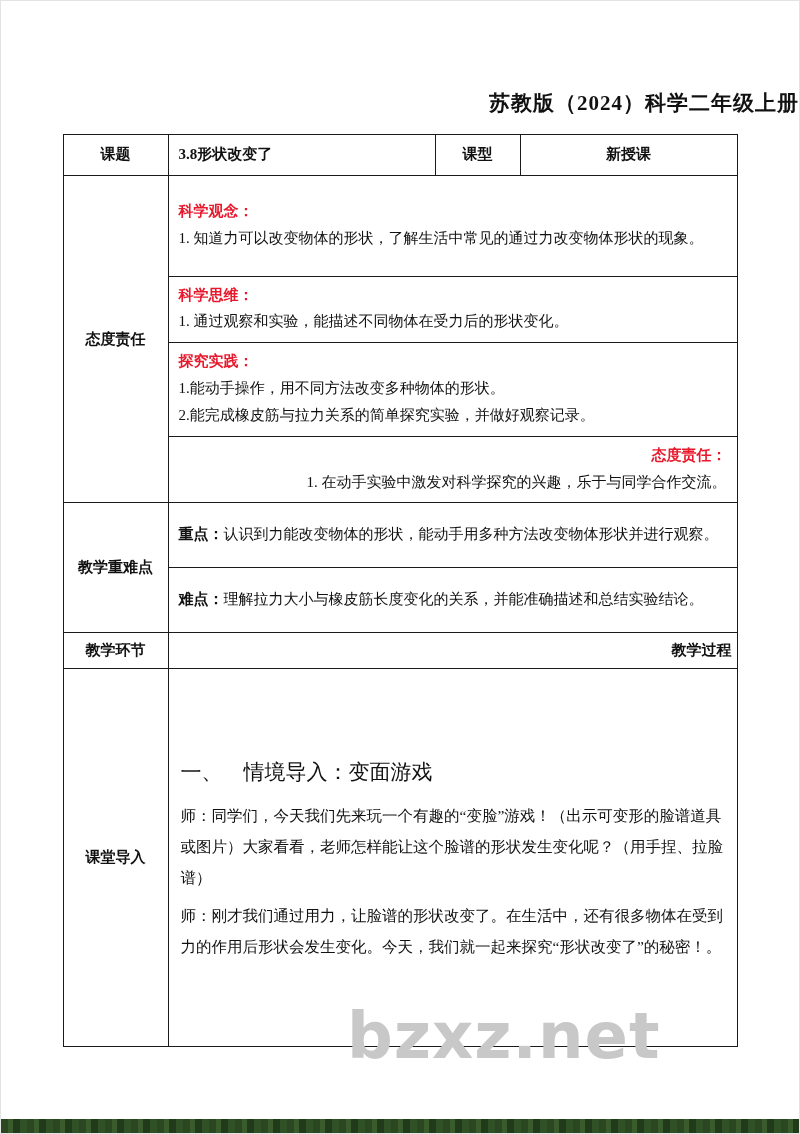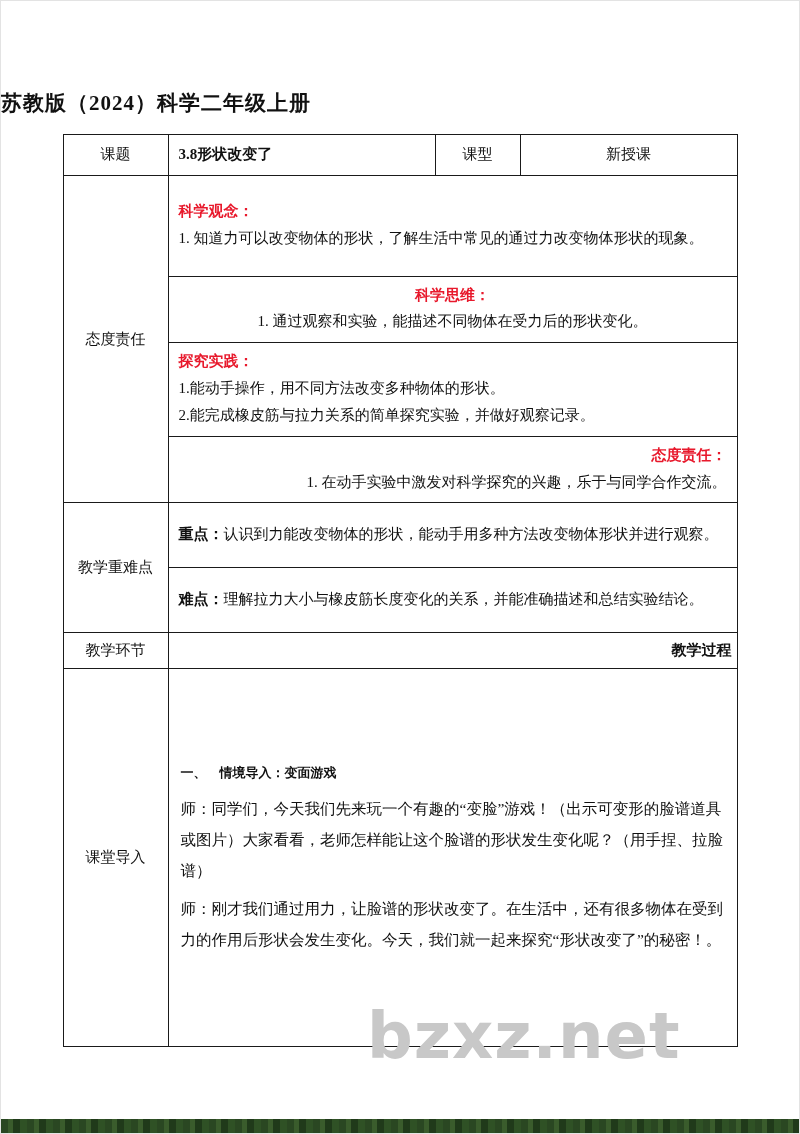--- a/index.html
+++ b/index.html
@@ -17,41 +17,41 @@
     overflow:hidden;
   }
   .page{
     position:relative;
     width:800px;height:1134px;
     background:#fff;
     border:1px solid #e3e3e3;
     overflow:hidden;
   }
   .doc-title{
-    text-align:left;
+    text-align:right;
     font-weight:bold;
     font-size:21px;
     letter-spacing:1px;
   }
   .doc-title.first{margin-top:88px;}
   .doc-title.second{margin-top:33px;font-size:20px;}
   table.lesson{
     width:674px;
     margin:17px auto 0 auto;
     border-collapse:collapse;
     table-layout:fixed;
   }
   table.lesson td{
     border:1.5px solid var(--border,#1a1a1a);
     vertical-align:middle;
     font-size:15px;
   }
   td.label-cell{
     text-align:center;
-    font-weight:normal;
+    font-weight:bold;
     font-size:16px;
     padding:8px;
   }
   td.content-cell{
     padding:6px 10px;
     line-height:1.85;
   }
   .sec-heading{
     color:var(--red-heading,#e8192c);
     font-weight:bold;
@@ -64,41 +64,41 @@
     text-align:right;
     font-weight:bold;
     font-size:16px;
     padding:5px;
   }
   td.intro-cell{
     vertical-align:top;
     padding:10px 12px;
   }
   .intro-heading{
-    font-weight:bold;
-    font-size:13px;
+    font-weight:normal;
+    font-size:21px;
     line-height:1.9;
   }
   .intro-par{
     font-size:15.5px;
     line-height:2.0;
     margin-top:7px;
   }
   tr.r-topic{height:33px;}
   tr.r-obj1{height:101px;}
-  tr.r-obj2{height:62px;text-align:center;}
+  tr.r-obj2{height:62px;}
   tr.r-obj3{height:93px;}
   tr.r-obj4{height:63px;text-align:right;}
   tr.r-kp1{height:65px;}
   tr.r-kp2{height:65px;}
   tr.r-proc{height:34px;}
   tr.r-intro{height:378px;}
   .watermark{
     position:absolute;
-    left:366px;top:998px;
+    left:346px;top:998px;
     font-family:"DejaVu Sans","Liberation Sans",sans-serif;
     font-weight:bold;
     font-size:64px;
     color:var(--watermark,#c8c8c8);
     letter-spacing:1px;
     user-select:none;
   }
   .scan-edge-strip{
     position:absolute;
     left:0;bottom:0;

